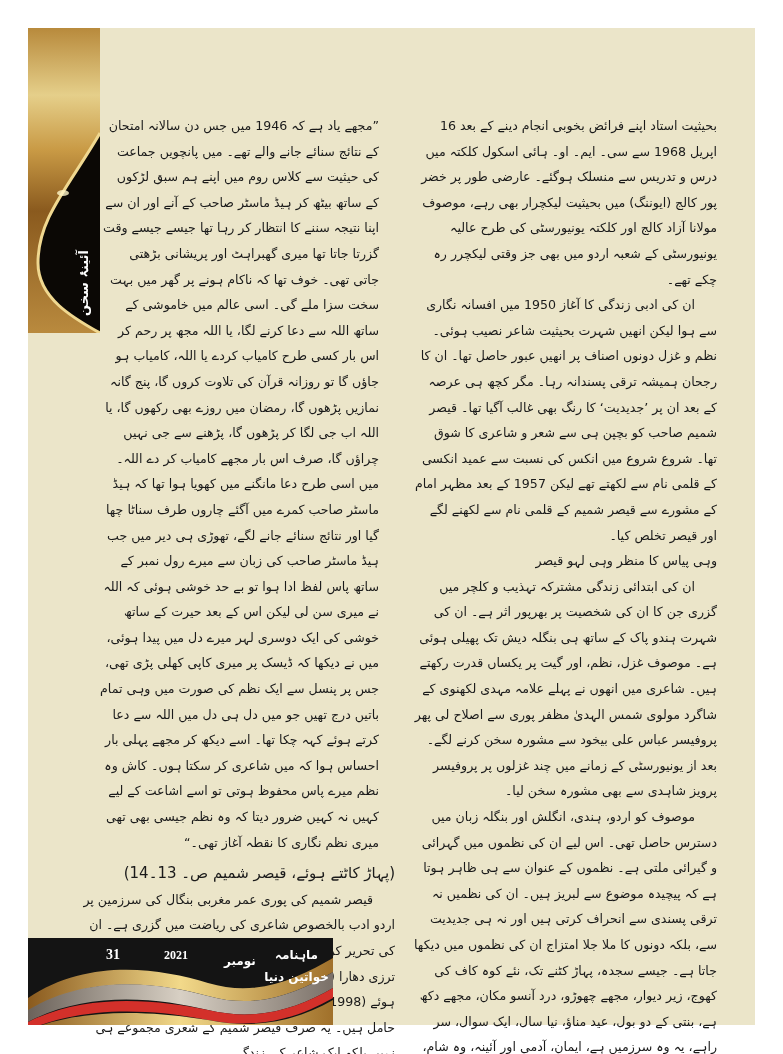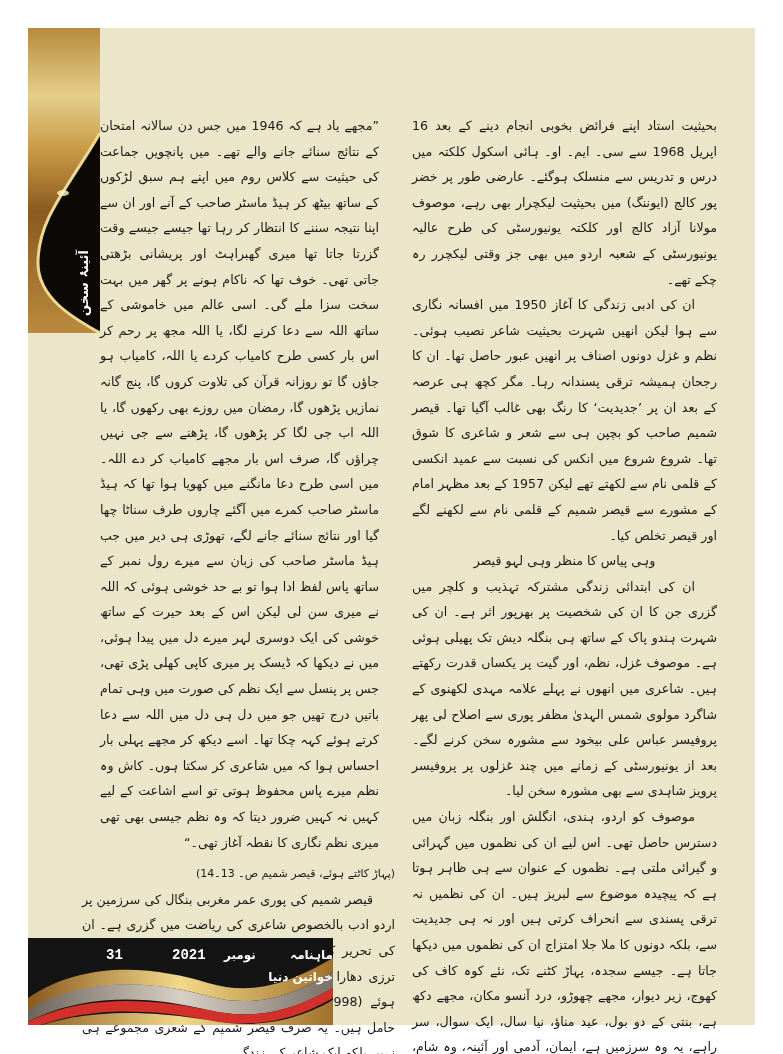--- a/index.html
+++ b/index.html
@@ -22,40 +22,40 @@
       color: #ffffff; font-size: 13px; font-weight: bold;
       writing-mode: vertical-rl; transform: rotate(180deg);
       display: flex; align-items: center; justify-content: center;
       direction: rtl; letter-spacing: 1px;
     }
     .col {
       position: absolute; direction: rtl; text-align: justify;
       font-family: "DejaVu Sans", sans-serif; font-size: 12.6px; line-height: 25.6px;
       color: #1a1a1a;
     }
-    .col p { margin: 0; }
+    .col p { margin: 0; text-align: right; }
     .col-right { left: 412px; top: 113px; width: 305px; }
     .col-left { left: 82px; top: 113px; width: 313px; }
     .indent { text-indent: 22px; }
     .quote { padding-right: 16px; padding-left: 18px; }
     .couplet { text-align: center; }
-    .cite { direction: rtl; text-align: right; font-size: 11px; margin-top: 6px !important; }
+    .cite { direction: rtl; text-align: right; font-size: 15px; margin-top: 6px !important; }
     .footer {
       position: absolute; left: 28px; top: 938px; width: 305px; height: 87px;
       background: #141414; overflow: hidden;
     }
     .footer svg { position: absolute; left: 0; top: 0; }
     .footer-text {
       position: absolute; top: 6px; height: 22px; line-height: 22px;
-      color: #ffffff; font-weight: bold; font-family: Liberation Mono, monospace;
+      color: #ffffff; font-weight: bold; font-family: Liberation Serif, serif;
     }
     .f-page { left: 78px; font-size: 14px; }
-    .f-year { left: 144px; font-size: 14px; }
-    .f-month { left: 196px; font-size: 12px; direction: rtl; font-family: "DejaVu Sans", sans-serif; }
-    .f-mag { left: 232px; font-size: 12px; direction: rtl; font-family: "DejaVu Sans", sans-serif; }
+    .f-year { left: 136px; font-size: 12px; }
+    .f-month { left: 196px; font-size: 12px; direction: rtl; font-family: "DejaVu Sans", sans-serif; margin-top: 6px; }
+    .f-mag { left: 232px; font-size: 12px; direction: rtl; font-family: "DejaVu Sans", sans-serif; text-align: center; }
   </style>
 </head>
 <body>
 
 <div class="page"></div>
 
 <div class="side-strip">
   <svg width="72" height="305" viewBox="0 0 72 305">
     <path d="M72 105 C 40 160, 10 190, 10 235 C 10 270, 45 290, 72 305 L72 305 Z" fill="#0b0805"></path>
     <path d="M72 105 C 40 160, 10 190, 10 235 C 10 270, 45 290, 72 305" fill="none" stroke="#f0d890" stroke-width="3"></path>

